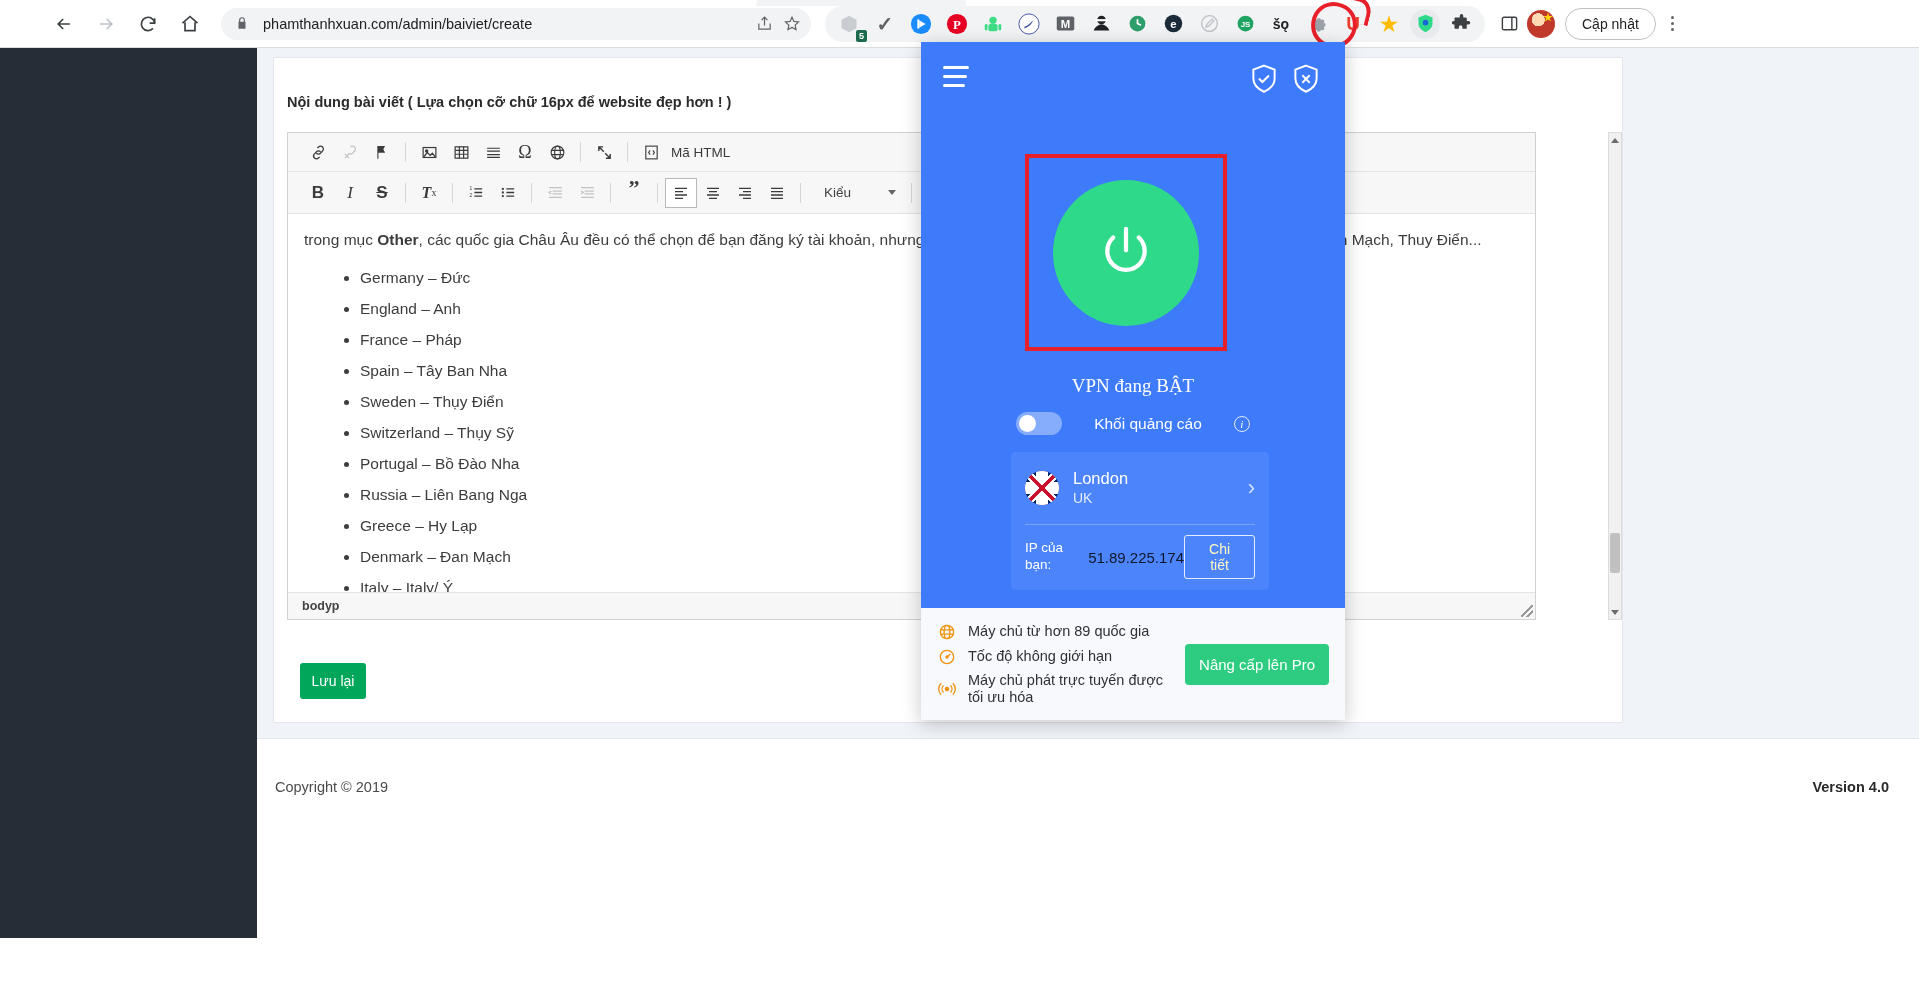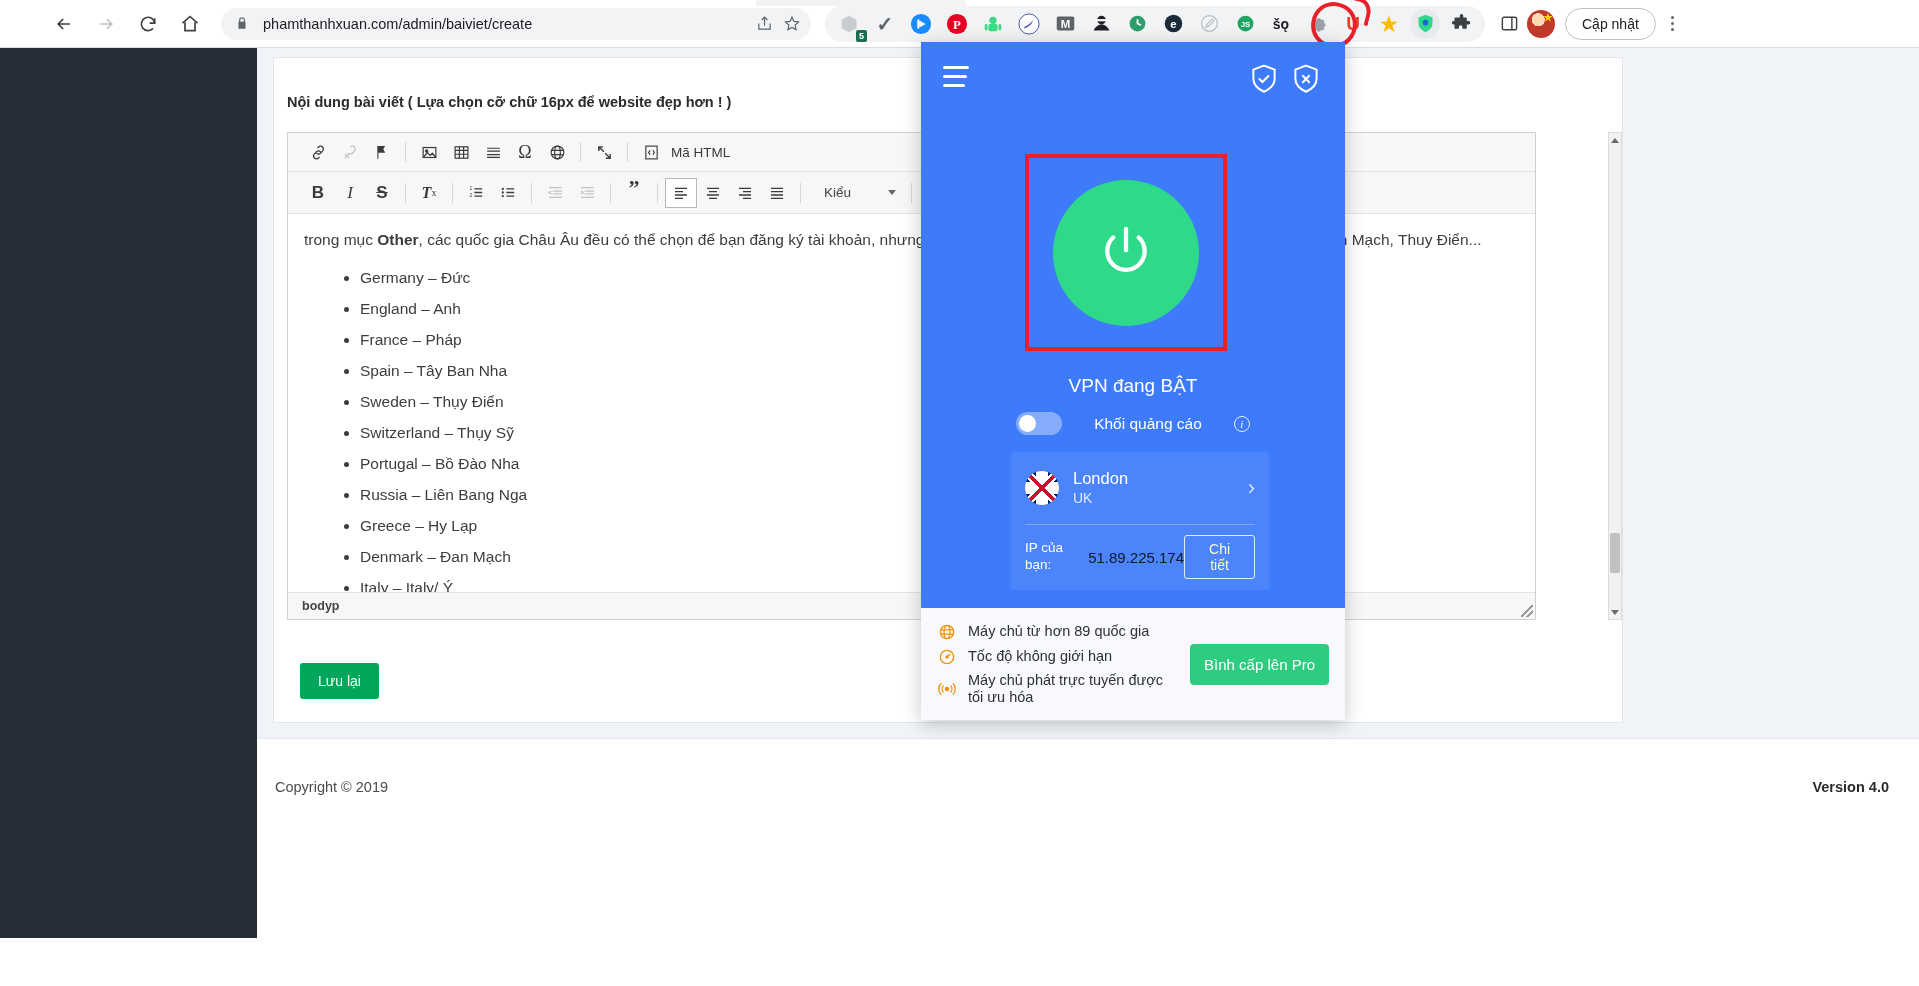--- a/index.html
+++ b/index.html
@@ -162,21 +162,21 @@
   }
   .ed-scroll .arrow-up { top: 0; }
   .ed-scroll .arrow-dn { bottom: 0; }
   .ed-scroll .thumb {
     position:absolute; left:1px; top: 400px; width:10px; height: 40px; background:#c1c1c1; border-radius:2px;
   }
   .tri-up { width:0;height:0;border-left:4px solid transparent;border-right:4px solid transparent;border-bottom:5px solid #6b6b6b;}
   .tri-dn { width:0;height:0;border-left:4px solid transparent;border-right:4px solid transparent;border-top:5px solid #6b6b6b;}
 
   .save-btn {
-    position: absolute; left: 26px; top: 605px; width: 79px; height: 36px;
+    position: absolute; left: 26px; top: 605px; width: 66px; height: 36px;
     background: #00a65a; color: #fff; border: none; border-radius: 3px;
     font-size: 14px; cursor: pointer; font-family: inherit;
   }
 
   .footer {
     position: absolute; left: 257px; right: 0; top: 690px; height: 248px;
     background: #ffffff; border-top: 1px solid #e3e6ec;
   }
   .footer-inner {
     position: absolute; left: 18px; right: 30px; top: 40px;
@@ -207,21 +207,21 @@
     position: absolute; top: 112px; left: 104px; width: 202px; height: 197px;
     border: 4px solid #e8202a;
   }
   .power-circle {
     position: absolute; top: 50%; left: 50%; transform: translate(-50%,-50%);
     width: 146px; height: 146px; border-radius: 50%; background: #2ed98a;
     display: flex; align-items: center; justify-content: center; cursor: pointer;
   }
   .vpn-status {
     position: absolute; top: 333px; left: 0; right: 0; text-align: center;
-    color: #fff; font-size: 19px;
+    color: #fff; font-size: 19px; font-family: Liberation Serif, serif;
   }
   .adblock-row {
     position: absolute; top: 370px; left: 0; right: 0;
     display: flex; align-items: center; justify-content: center; gap: 32px;
   }
   .toggle {
     width: 46px; height: 23px; border-radius: 12px; background: rgba(255,255,255,0.38);
     position: relative; cursor: pointer; flex: 0 0 auto;
   }
   .toggle .knob {
@@ -727,15 +727,15 @@
         <span class="perk-ico">
           <svg width="20" height="20" viewBox="0 0 24 24" fill="none" stroke="#f0920f" stroke-width="1.6">
               <circle cx="12" cy="12" r="2" fill="#f0920f"></circle>
               <path d="M7.8 7.8a6 6 0 000 8.4M16.2 7.8a6 6 0 010 8.4"></path>
               <path d="M5 5a9.9 9.9 0 000 14M19 5a9.9 9.9 0 010 14"></path>
             </svg>
         </span>
         <span class="perk-txt">Máy chủ phát trực tuyến được tối ưu hóa</span>
       </div>
     </div>
-    <button class="pro-btn">Bình cấp lên Pro</button>
+    <button class="pro-btn">Nâng cấp lên Pro</button>
   </div>
 </div>
 
 </body></html>

